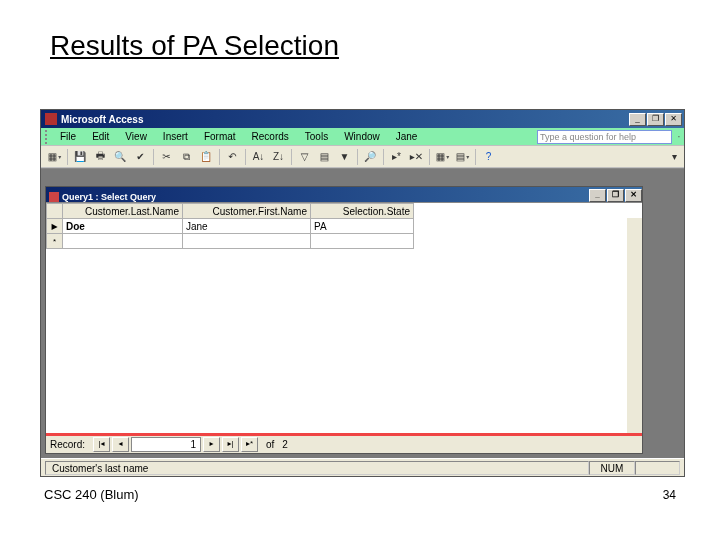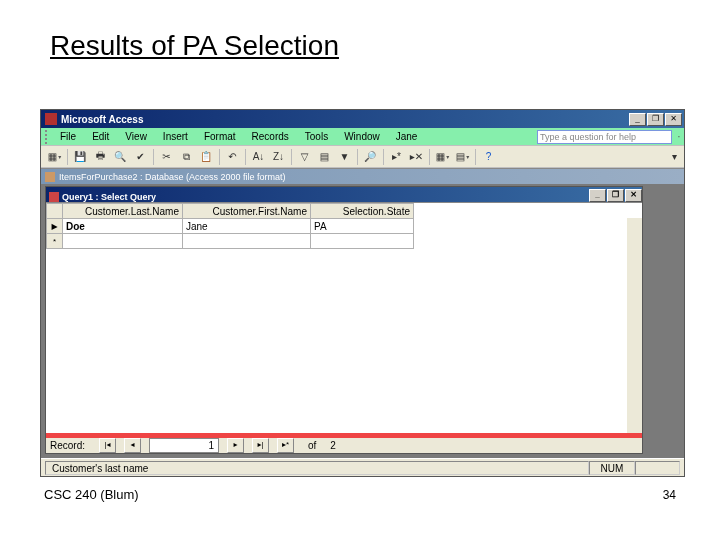--- a/index.html
+++ b/index.html
@@ -149,24 +149,24 @@
   .grid-blank {
     height: 184px;
     background:#fff;
     border-right: 15px solid #ece9d8;
   }
   .scrollbar-v{ position:absolute; right:0; top:15px; bottom:21px; width:15px; background:#ece9d8;}
   .record-nav {
     display:flex; align-items:center;
     height: 20px;
     background:#ece9d8;
-    border-top:5px solid #ef4444;
+    border-top:3px solid #ef4444;
     font-size:10px;
     padding-left:4px;
-    gap:8px;
+    gap:2px;
   }
   .record-nav .lbl{ padding-right:6px;}
   .nav-btn{
     width:17px;height:15px;
     border:1px solid #fff;
     border-right-color:#888;border-bottom-color:#888;
     background:#ece9d8;
     text-align:center;font-size:8px;line-height:12px;
   }
   .nav-field{
@@ -261,24 +261,20 @@
     <div class="tb-btn">▸✕</div>
     <div class="tb-sep"></div>
     <div class="tb-btn tb-drop">▦</div>
     <div class="tb-btn tb-drop">▤</div>
     <div class="tb-sep"></div>
     <div class="tb-btn" style="color:#15c;">?</div>
     <div class="tb-btn" style="margin-left:auto;">▾</div>
   </div>
 
   <div class="mdi-area">
-    <div class="db-titlebar">
-      <div class="icn"></div>
-      <span>ItemsForPurchase2 : Database (Access 2000 file format)</span>
-    </div>
 
     <div class="child-window">
       <div class="child-title">
         <div class="icn"></div>
         <div class="title-text">Query1 : Select Query</div>
         <div class="win-btns">
           <div class="win-btn">_</div>
           <div class="win-btn">❐</div>
           <div class="win-btn">✕</div>
         </div>

